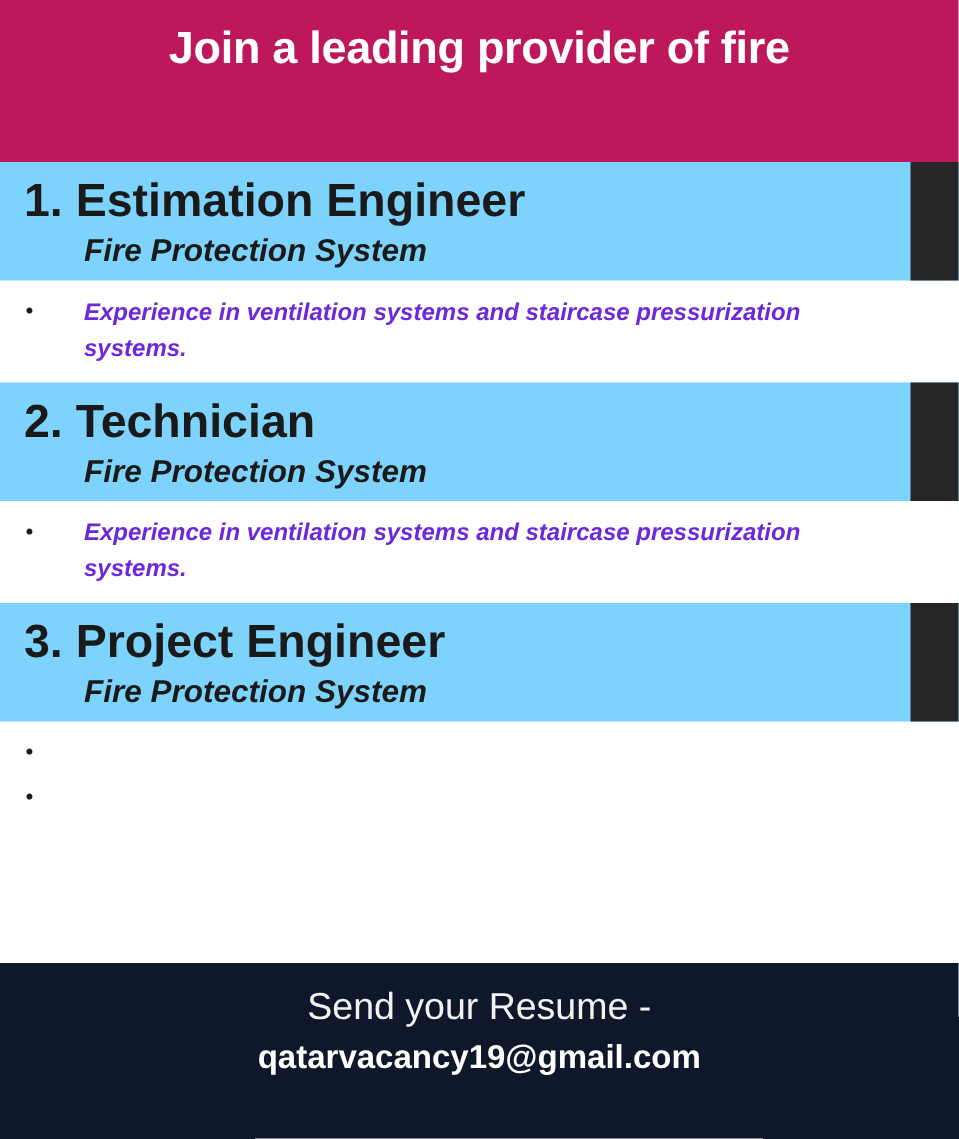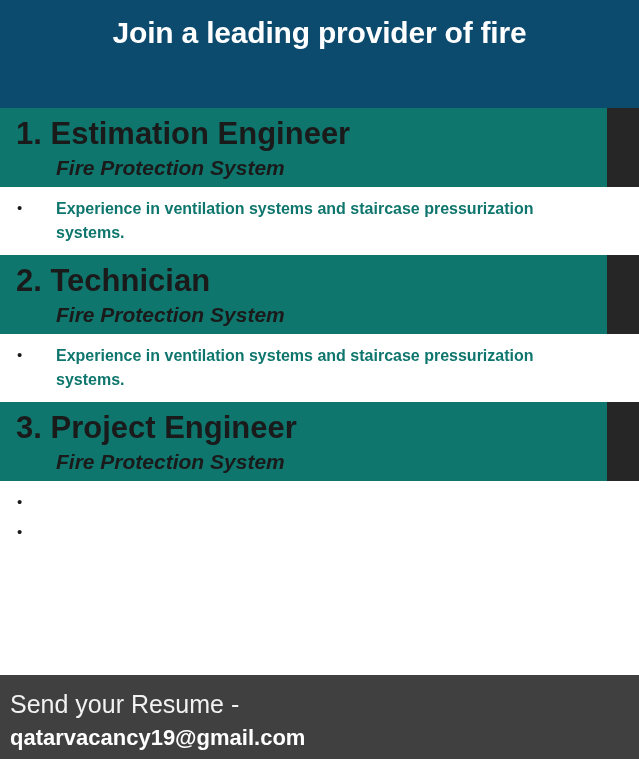--- a/index.html
+++ b/index.html
@@ -16,38 +16,38 @@
   .poster {
     position: relative;
     width: 639px;
     height: 759px;
     background: #ffffff;
     box-sizing: border-box;
   }
 
   
   .header {
-    background: #0c4a6e;
+    background: #be185d;
     color: #ffffff;
     text-align: center;
     padding: 14px 30px 16px 30px;
     box-sizing: border-box;
     height: 108px;
   }
   .header-line {
     font-size: 30px;
     font-weight: bold;
     line-height: 1.28;
     letter-spacing: -0.2px;
   }
 
   
   .job-title-band {
     position: relative;
-    background: #0f766e;
+    background: #7dd3fc;
     padding: 6px 0 6px 0;
     box-sizing: border-box;
   }
   .job-title-band.dark-right::after {
     content: "";
     position: absolute;
     top: 0;
     right: 0;
     width: 32px;
     height: 100%;
@@ -89,36 +89,38 @@
     font-size: 15px;
     color: #1a1a1a;
     line-height: 1.5;
     text-align: left;
     padding-left: 3px;
     box-sizing: border-box;
   }
   .bullet-text {
     font-size: 16px;
     font-weight: bold;
-    color: #0f766e;
+    color: #6d28d9;
     line-height: 1.5;
     max-width: 520px;
+    font-style: italic;
   }
 
   
   .footer {
     position: absolute;
     left: 0;
     right: 0;
     bottom: 0;
-    background: #404040;
+    background: #0f172a;
     color: #ffffff;
+    text-align: center;
     padding: 14px 10px 18px 10px;
     box-sizing: border-box;
-    height: 84px;
+    height: 117px;
   }
   .footer-line1 {
     font-size: 25px;
     line-height: 1.25;
     color: #f2f2f2;
   }
   .footer-line2 {
     font-size: 22px;
     font-weight: bold;
     line-height: 1.3;

